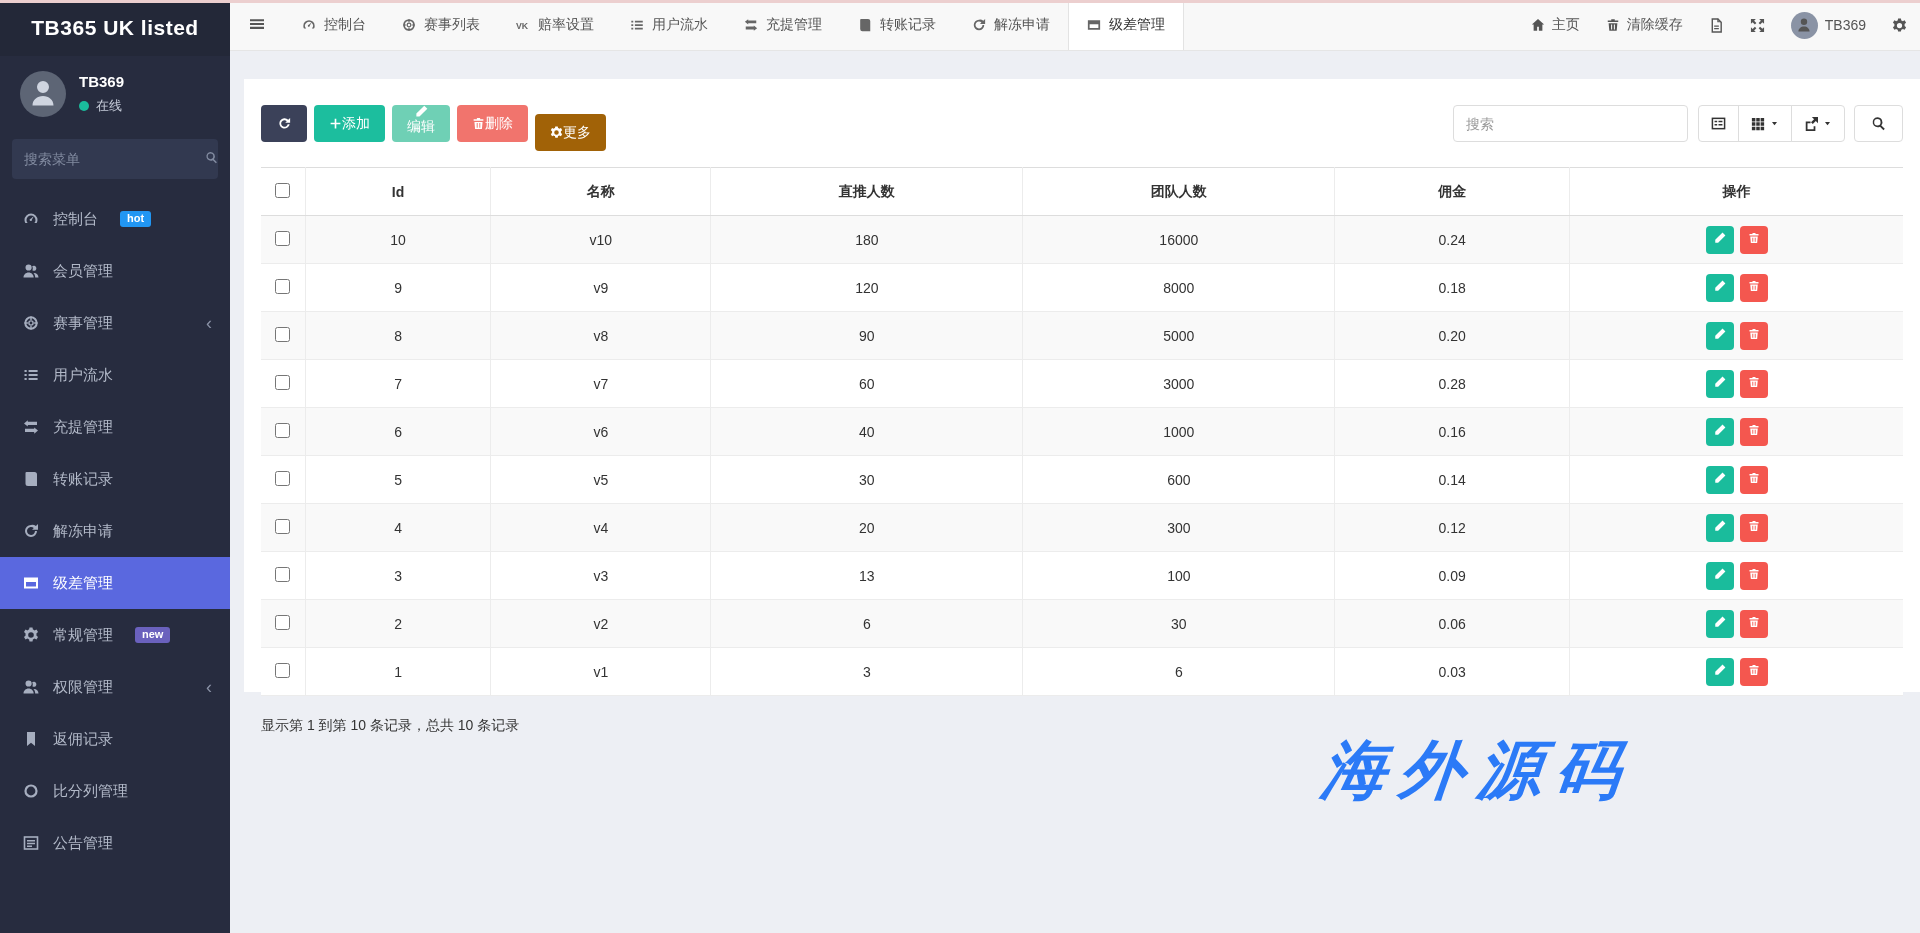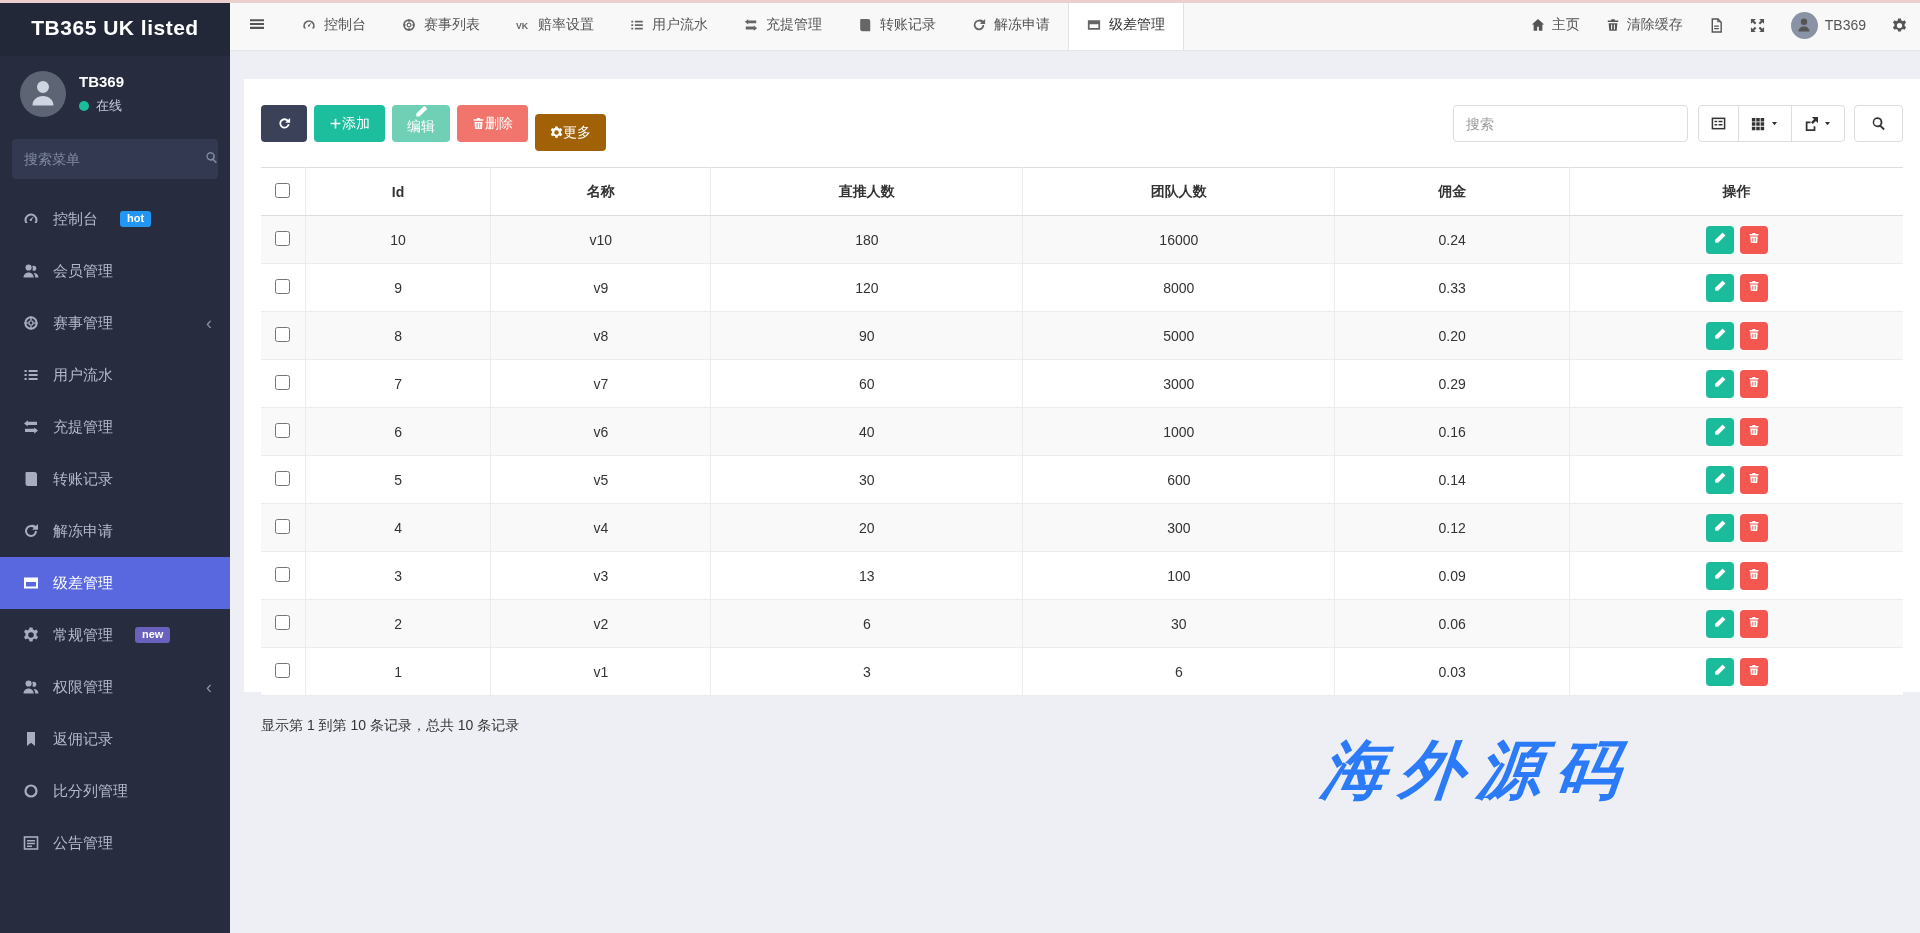--- a/index.html
+++ b/index.html
@@ -472,21 +472,21 @@
                   <path d="M6 1.3h4V2.8h4v1.8H2V2.8h4zM3 6h10l-.8 8.7H3.8zM5.8 7.5v5.6H7V7.5zm3.2 0v5.6h1.2V7.5z"></path>
                 </svg></span>
             </button></td>
         </tr>
         <tr>
           <td><input type="checkbox" style=""></td>
           <td>9</td>
           <td>v9</td>
           <td>120</td>
           <td>8000</td>
-          <td>0.33</td>
+          <td>0.18</td>
           <td><button class="act edit">
               <span class="ic"><svg width="12" height="12" viewBox="0 0 16 16" fill="currentColor" xmlns="http://www.w3.org/2000/svg">
                   <path d="M11.4.8l3.8 3.8L5.5 14.2H1.7v-3.8z"></path>
                 </svg></span>
             </button><button class="act del">
               <span class="ic"><svg width="12" height="12" viewBox="0 0 16 16" fill="currentColor" xmlns="http://www.w3.org/2000/svg">
                   <path d="M6 1.3h4V2.8h4v1.8H2V2.8h4zM3 6h10l-.8 8.7H3.8zM5.8 7.5v5.6H7V7.5zm3.2 0v5.6h1.2V7.5z"></path>
                 </svg></span>
             </button></td>
         </tr>
@@ -506,21 +506,21 @@
                   <path d="M6 1.3h4V2.8h4v1.8H2V2.8h4zM3 6h10l-.8 8.7H3.8zM5.8 7.5v5.6H7V7.5zm3.2 0v5.6h1.2V7.5z"></path>
                 </svg></span>
             </button></td>
         </tr>
         <tr>
           <td><input type="checkbox" style=""></td>
           <td>7</td>
           <td>v7</td>
           <td>60</td>
           <td>3000</td>
-          <td>0.29</td>
+          <td>0.28</td>
           <td><button class="act edit">
               <span class="ic"><svg width="12" height="12" viewBox="0 0 16 16" fill="currentColor" xmlns="http://www.w3.org/2000/svg">
                   <path d="M11.4.8l3.8 3.8L5.5 14.2H1.7v-3.8z"></path>
                 </svg></span>
             </button><button class="act del">
               <span class="ic"><svg width="12" height="12" viewBox="0 0 16 16" fill="currentColor" xmlns="http://www.w3.org/2000/svg">
                   <path d="M6 1.3h4V2.8h4v1.8H2V2.8h4zM3 6h10l-.8 8.7H3.8zM5.8 7.5v5.6H7V7.5zm3.2 0v5.6h1.2V7.5z"></path>
                 </svg></span>
             </button></td>
         </tr>

